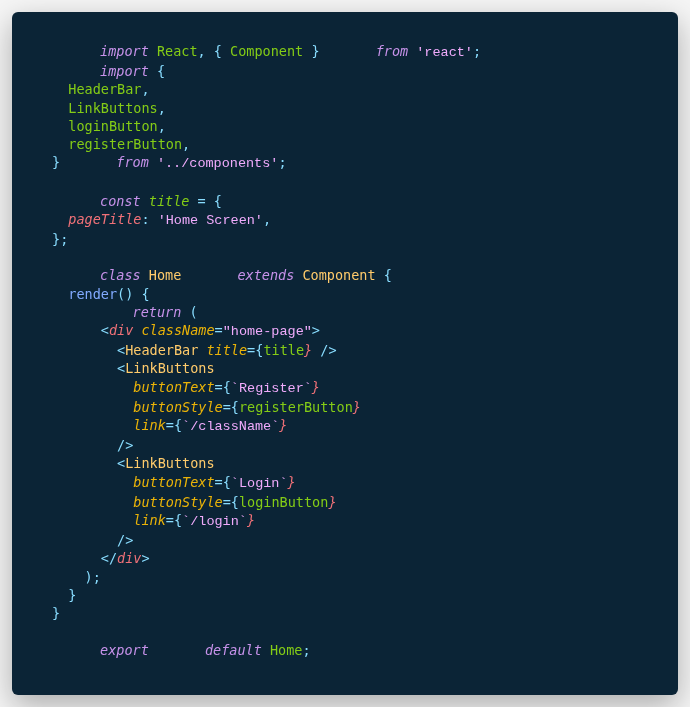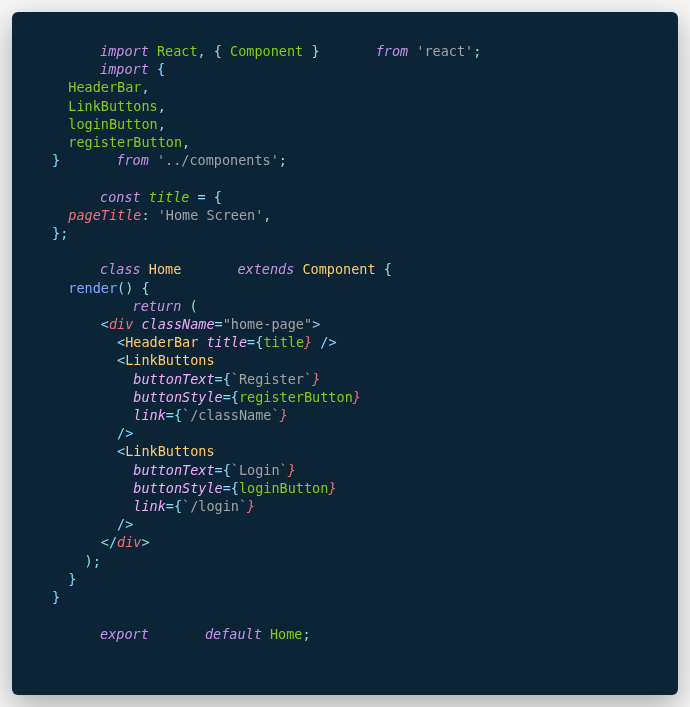--- a/index.html
+++ b/index.html
@@ -20,22 +20,22 @@
     box-sizing: border-box;
     box-shadow: 0 10px 30px rgba(0,0,0,0.3);
     white-space: pre;
     font-style: normal;
     overflow: hidden;
   }
   .kw { color: #c792ea; font-style: italic; margin-left: 48px; }    
   .def { color: #84cc16; }                        
   .func { color: #82aaff; }                       
   .type { color: #ffcb6b; }                       
-  .attr { color: #f0abfc; font-style: italic; margin-top: 36px; }   
-  .str { color: #a3a3a3; }                        
+  .attr { color: #eab308; font-style: italic; margin-top: 36px; }   
+  .str { color: #f0abfc; font-family: Liberation Mono, monospace; }                        
   .punct { color: #89ddff; }                      
   .tag { color: #f07178; font-style: italic; }                        
   .ital { font-style: italic; }
 </style>
 </head>
 <body>
 
 <div class="code-block"><span class="kw">import</span><span class="def"> React</span><span class="punct">,</span><span class="punct"> {</span><span class="def"> Component </span><span class="punct">}</span><span class="kw"> from</span><span class="str"> 'react'</span><span class="punct">;</span>
 <span class="kw">import</span><span class="punct"> {</span>
 <span class="def">  HeaderBar</span><span class="punct">,</span>

